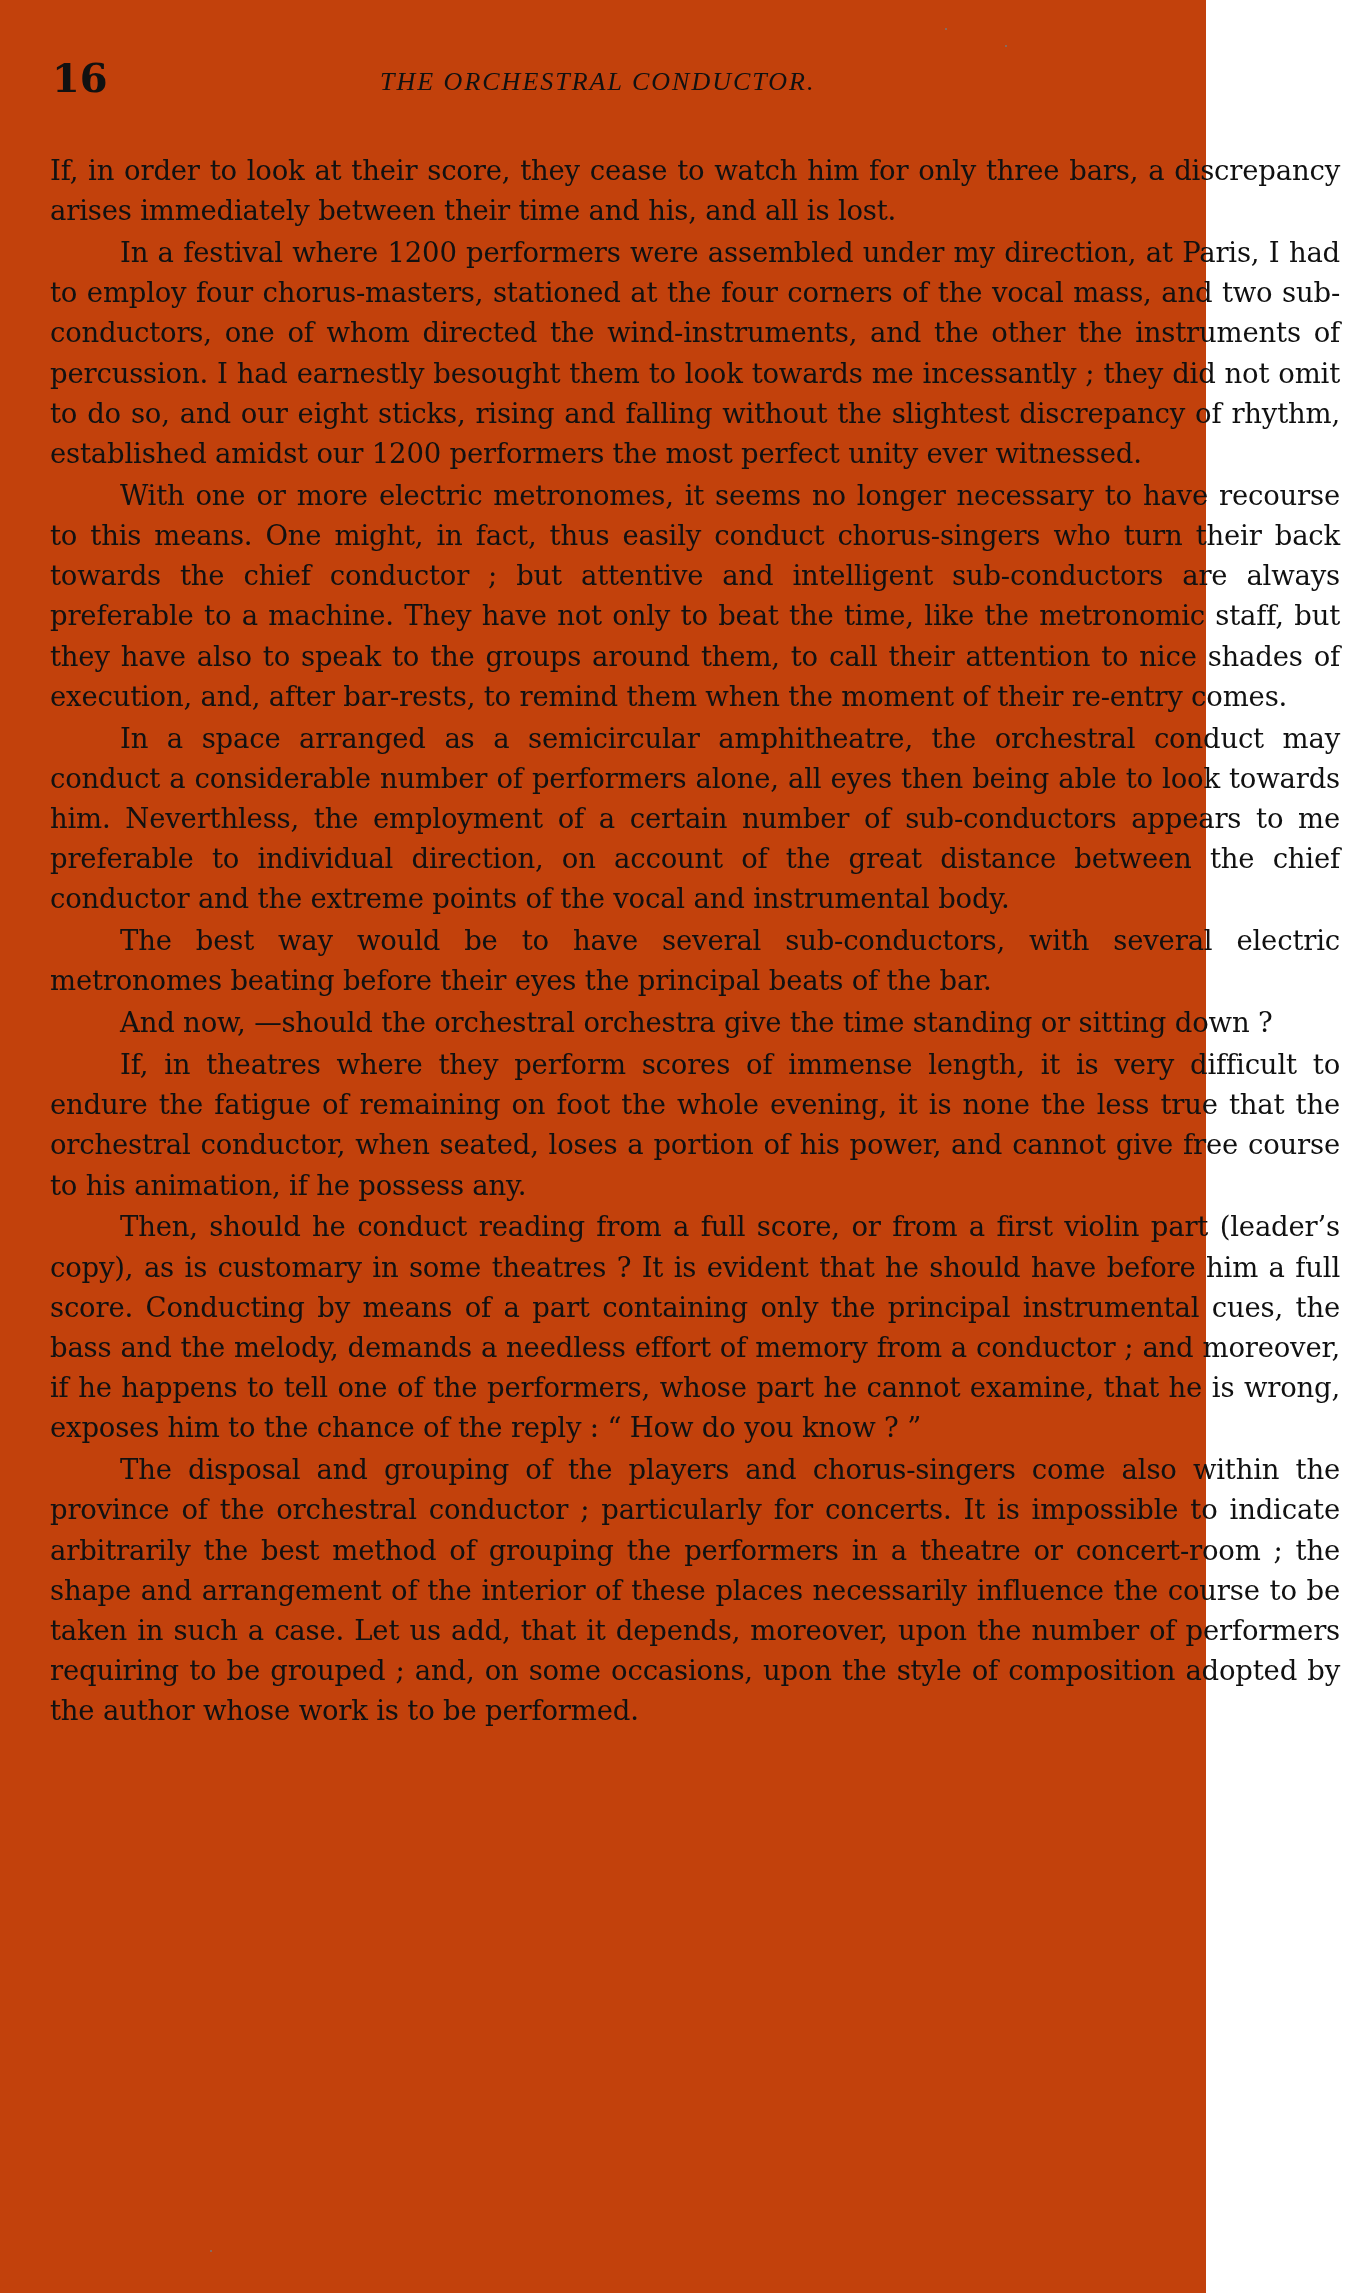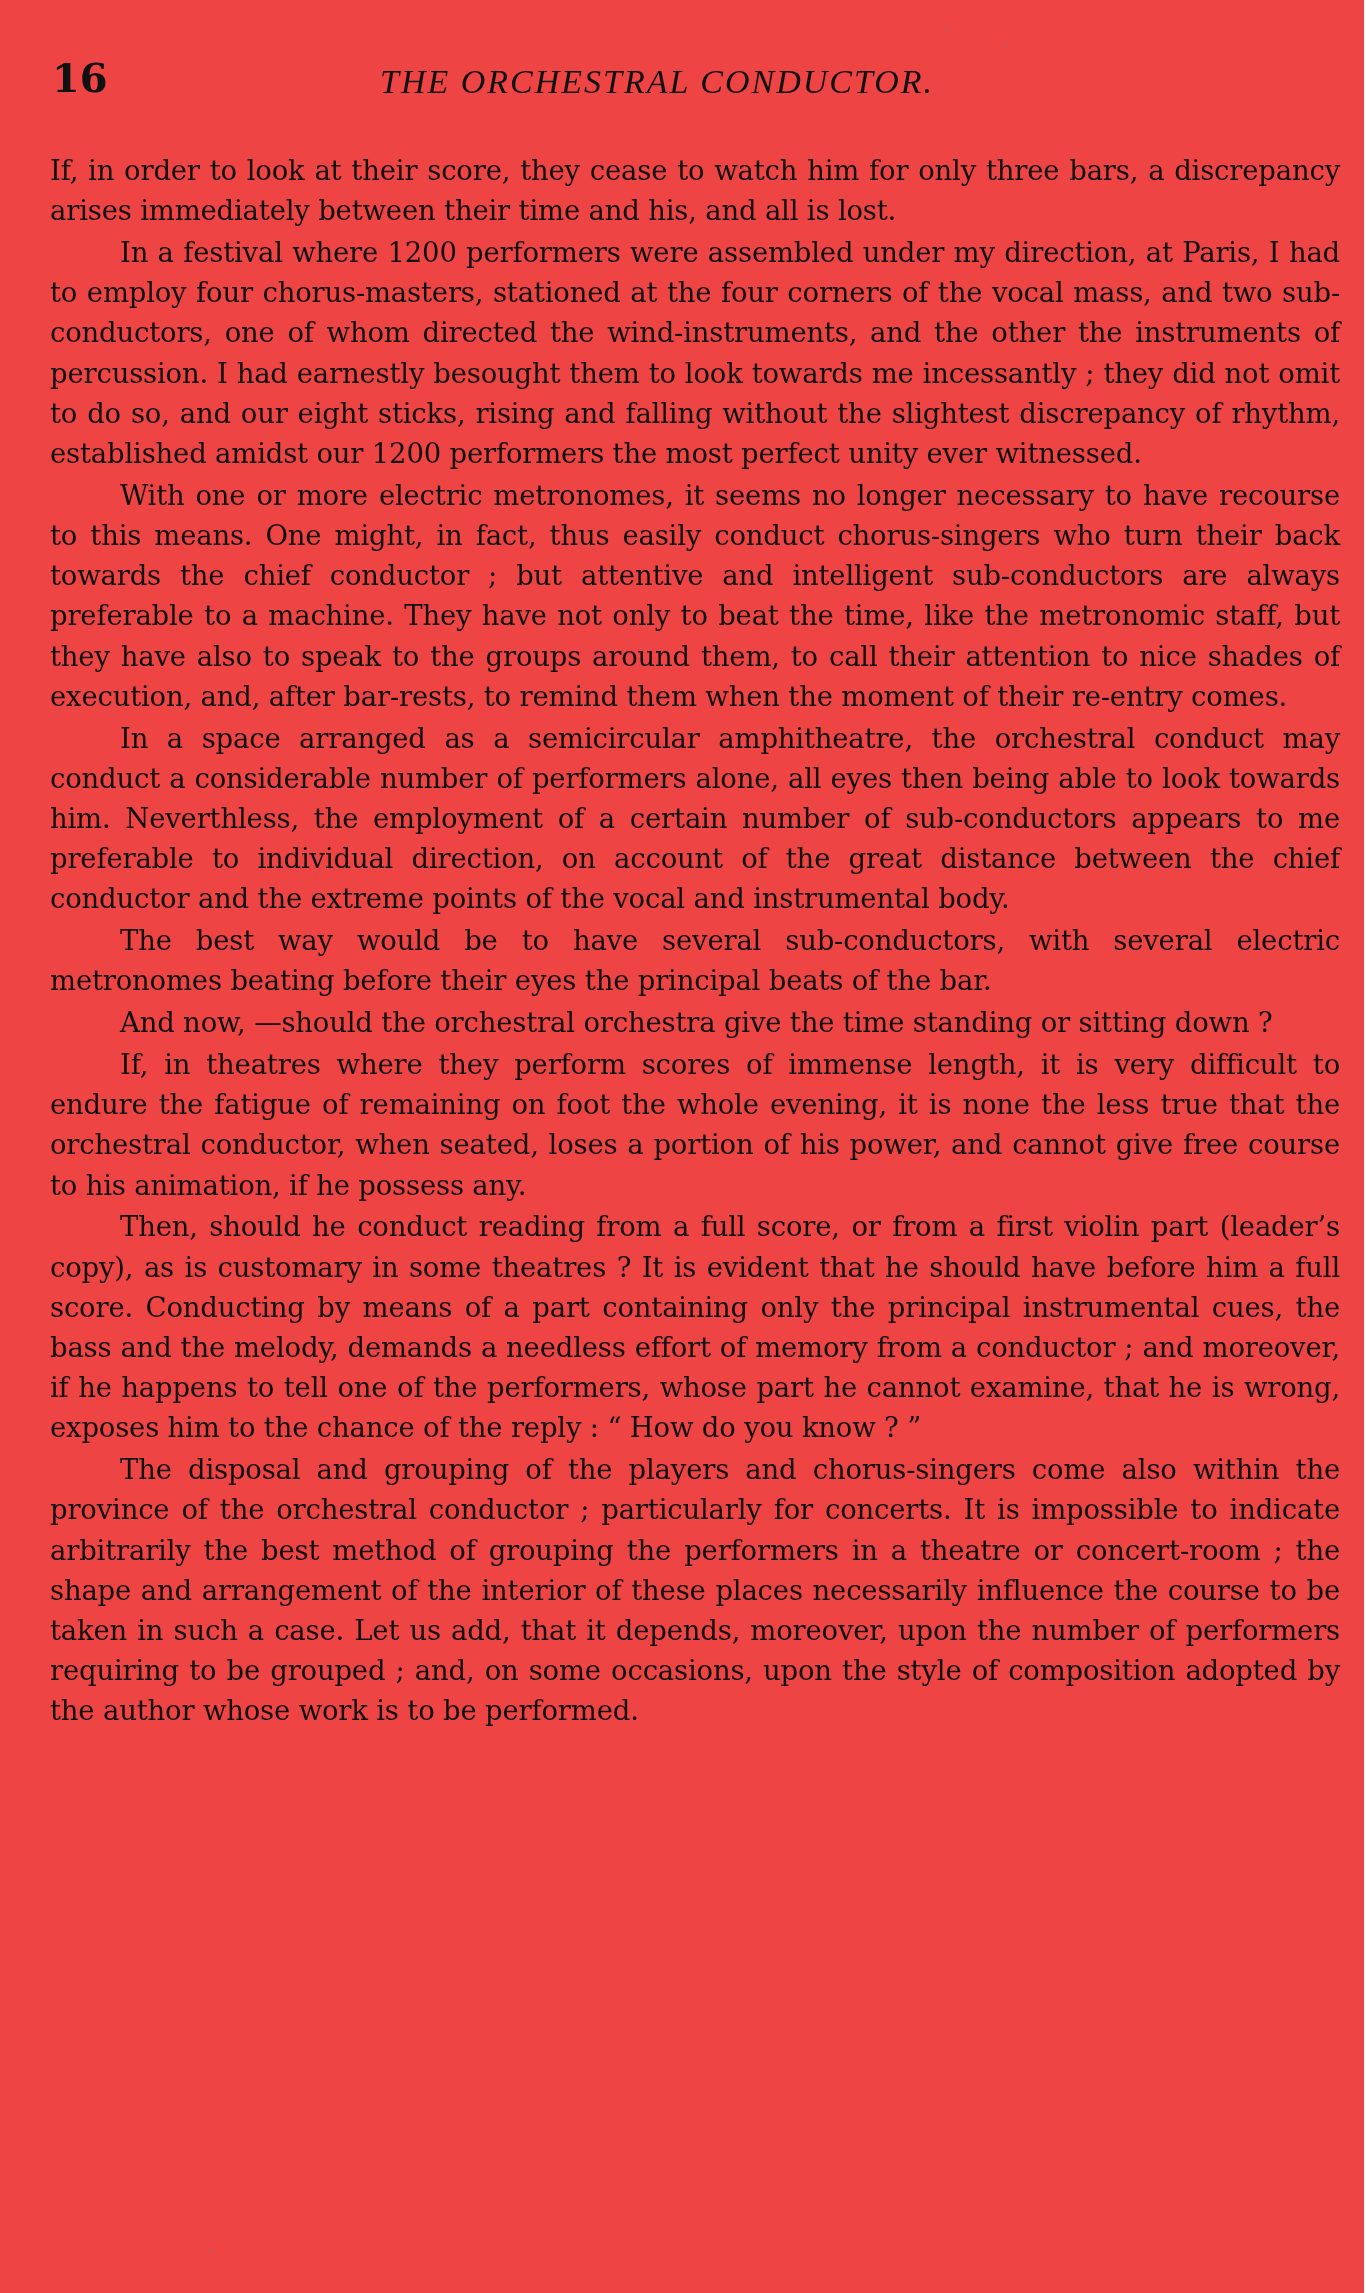--- a/index.html
+++ b/index.html
@@ -1,33 +1,33 @@
 <!DOCTYPE html>
 <html><head>
 <meta charset="utf-8">
 <style>
   html, body { margin: 0; padding: 0; background: #ffffff; }
   body { width: 1366px; height: 2293px; overflow: hidden; position: relative; }
   .page {
-    position: absolute; left: 0; top: 0; width: 1364px; height: 2293px;
-    background: #ef4444; color: #111111;
+    position: absolute; left: 0; top: 0; width: 1206px; height: 2293px;
+    background: #c2410c; color: #111111;
     font-family: "DejaVu Serif", "Liberation Serif", serif;
   }
   .header {
     position: absolute; left: 50px; right: 26px; top: 48px; height: 60px;
   }
   .page-number {
     position: absolute; left: 2px; top: 0;
     font-family: "DejaVu Serif", serif; font-weight: bold;
     font-size: 40px; line-height: 60px; color: #111;
   }
   .running-title {
     position: absolute; left: 330px; top: 4px;
     font-family: "Liberation Serif", serif; font-style: italic;
-    font-size: 34px; letter-spacing: 2px; line-height: 60px; color: #111;
+    font-size: 26px; letter-spacing: 2px; line-height: 60px; color: #111;
   }
   .body-text {
     position: absolute; left: 50px; top: 150px; width: 1290px;
     font-family: "DejaVu Serif", serif;
     font-size: 27.5px; line-height: 40.2px;
     text-align: justify; letter-spacing: -0.2px;
   }
   .para { margin: 0 0 1.6px 0; text-indent: 70px; }
   .para.noindent { text-indent: 0; }
   .speck { position: absolute; width: 2px; height: 2px; background: #777; border-radius: 1px; }

